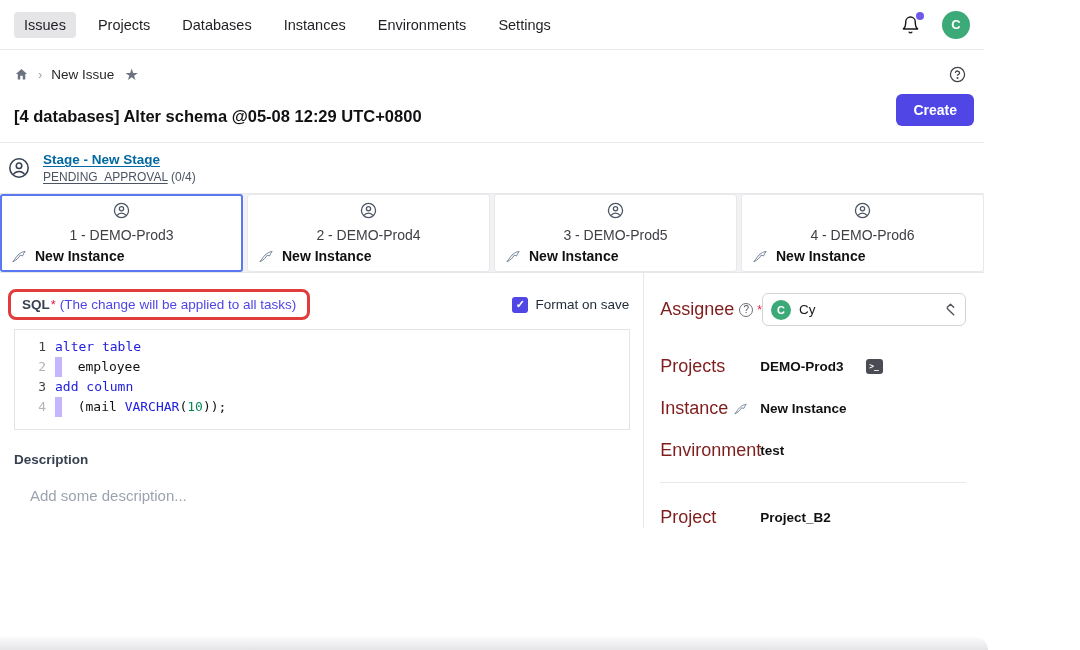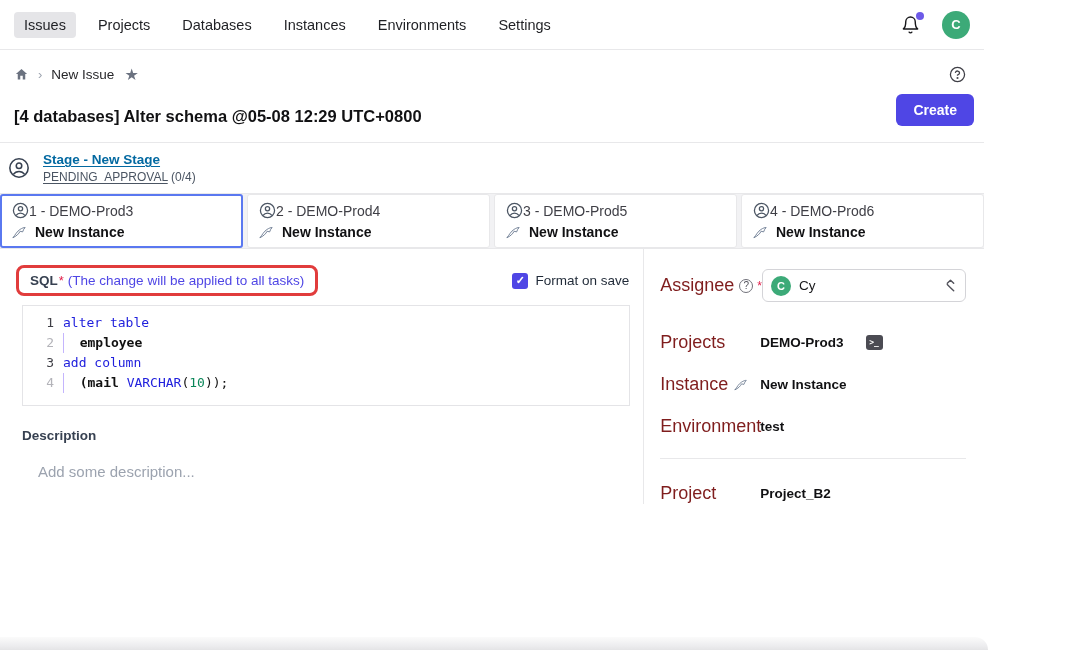--- a/index.html
+++ b/index.html
@@ -41,26 +41,26 @@
   .stage-name { font-size:13.5px; font-weight:700; color:#0369a1;
     text-decoration:underline; text-underline-offset:2px; cursor:pointer; display:block; }
   .stage-status-line { font-size:12px; color:#4b5563; margin-top:3px; }
   .stage-status { text-decoration:underline; text-underline-offset:2px; cursor:pointer; }
 
   
   .tasks-row { display:flex; gap:4px; background:#f2f2f4; border-bottom:1px solid #e8e8ea; }
   .task-card { flex:1; background:#fff; border:1px solid #e8e8ea; border-radius:3px;
     padding:7px 11px; cursor:pointer; }
   .task-card.selected { border:2px solid #5a78f0; padding:6px 10px; }
-  .task-top { display:flex; align-items:center; gap:0; font-size:14px; color:#3f3f46; }
+  .task-top { display:flex; align-items:center; gap:8px; font-size:14px; color:#3f3f46;flex-direction:column; }
   .task-bottom { display:flex; align-items:center; gap:8px; font-size:14px; font-weight:600;
     color:#111113; margin-top:5px; }
 
   
-  .content { display:flex; align-items:stretch;padding-left:8px; }
+  .content { display:flex; align-items:stretch; }
   .main-left { width:742px; border-right:1px solid #e8e8ea; padding-top:16px; }
   .sidebar { flex:1; padding:20px 18px 0 16px; }
 
   
   .sql-row { display:flex; align-items:center; justify-content:space-between; padding:0 14px 0 8px; }
   .sql-annotated { border:3px solid #e13c3c; border-radius:8px; padding:5px 11px;
     display:flex; align-items:center; }
   .sql-label { font-size:13.5px; font-weight:600; color:#374151; }
   .req-star { color:#e11d48; font-size:13px; margin:0 4px 0 1px; }
   .sql-note { font-size:13.5px; color:#4f46e5; }
@@ -72,21 +72,21 @@
   
   .editor { margin:9px 13px 0 14px; border:1px solid #e4e4e7; height:101px;
     padding-top:7px; font-family:"DejaVu Sans Mono", monospace; font-size:13px;
     background:#fff; cursor:text; }
   .code-line { display:flex; line-height:20px; white-space:pre; }
   .gutter { width:40px; text-align:right; padding-right:9px; color:#9ca3af;
     user-select:none; flex:none; }
   .gutter.dim { color:#b3b3b9; }
   .gutter.dark { color:#3f3f46; }
   .code-text { color:#111; }
-  .code-text.indent-guide { border-left:1px solid #c4b5fd;font-weight:bold; }
+  .code-text.indent-guide { border-left:7px solid #c4b5fd; }
   .kw { color:#2020dd; }
   .num { color:#098658; }
 
   
   .desc-label { font-size:13.5px; font-weight:600; color:#374151; margin:22px 0 0 14px; }
   .desc-placeholder { font-size:15px; color:#9ca3af; margin:20px 0 0 30px; cursor:text; }
 
   
   .assignee-row { display:flex; align-items:center; }
   .side-label { font-size:18px; color:#7f1d1d; }

